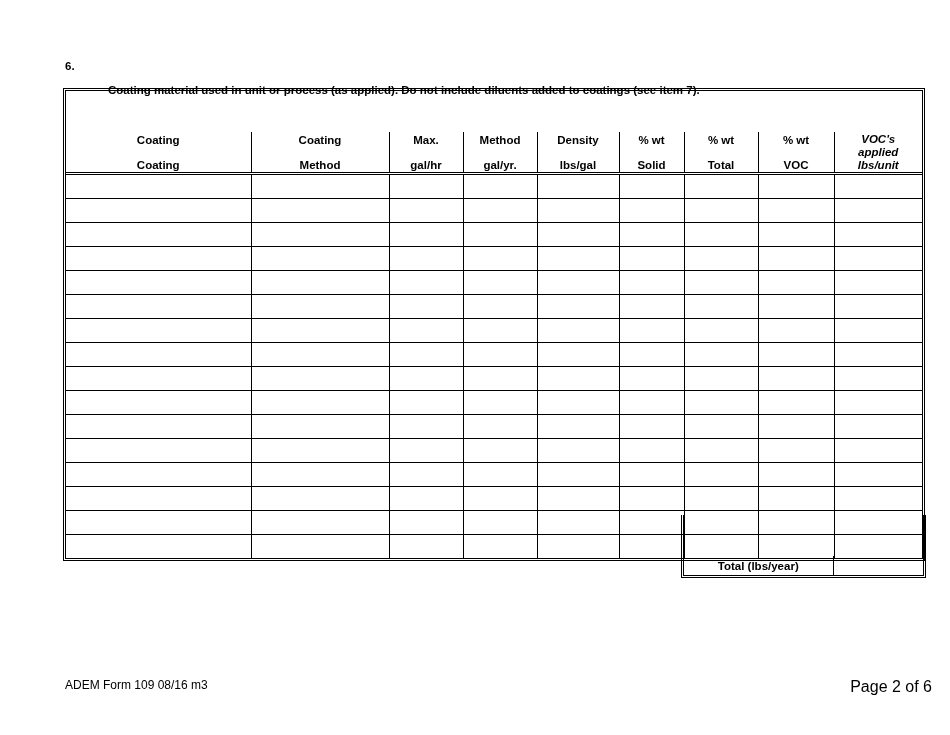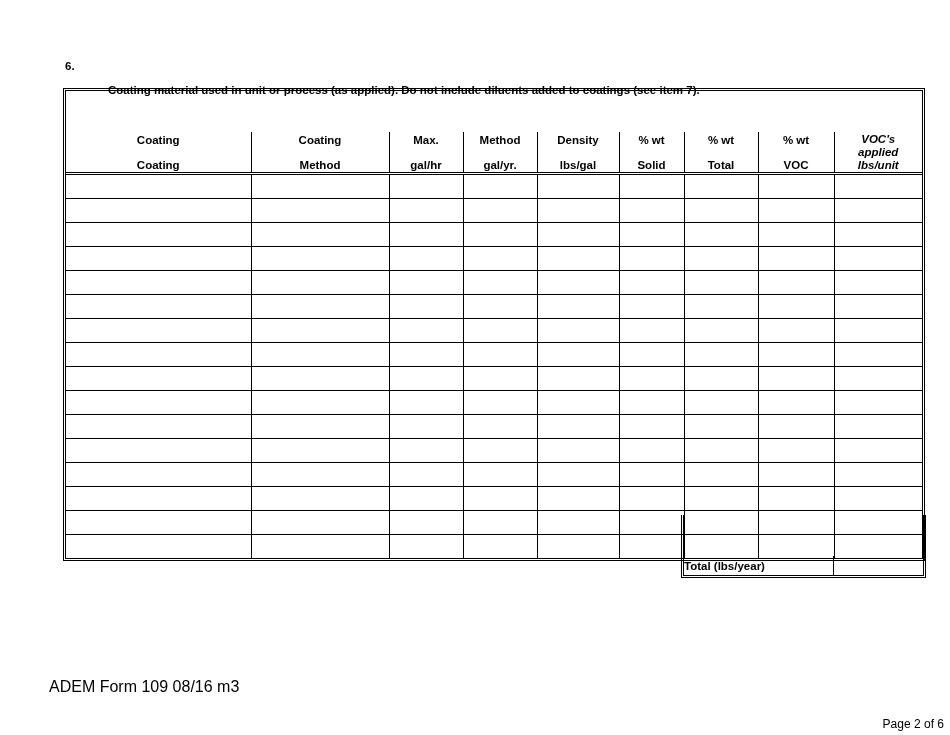--- a/index.html
+++ b/index.html
@@ -15,25 +15,25 @@
     th .l1 { position:absolute; top:2px; left:0; right:0; }
     th .l2 { position:absolute; bottom:1px; left:0; right:0; }
     th .l3 { display:block; line-height:13px; padding-top:1px;font-style:italic; }
     thead tr th { border-bottom:3px double #000; }
     tbody td { height:23px; }
     tr > *:first-child { border-left:none; }
     tr > *:last-child { border-right:none; }
     tbody tr:last-child td { border-bottom:none; }
     thead tr th { border-top:none; }
     .totals { position:absolute; left:681px; top:515px; width:239px; border:3px double #000; border-top:none; }
-    .totals table td { height:19px; font-size:11.5px; font-weight:bold; }
+    .totals table td { height:19px; font-size:11.5px; font-weight:bold; text-align:center; }
     .totals table tr:first-child td { border-top:none; }
     .totals table tr:last-child td { border-bottom:none; }
-    .footer-left { position:absolute; left:49px; top:678px; font-size:16px; }
-    .footer-right { position:absolute; right:6px; top:678px; font-size:12px;margin-top:39px; }
+    .footer-left { position:absolute; left:65px; top:678px; font-size:12px; }
+    .footer-right { position:absolute; right:18px; top:678px; font-size:16px; }
   </style>
 </head>
 <body>
 
 <div class="heading">
   <span class="num">6.</span>
   <span class="txt">Coating material used in unit or process (as applied).  Do not include diluents added to coatings (see item 7).</span>
 </div>
 
 <div class="tbl-wrap">

